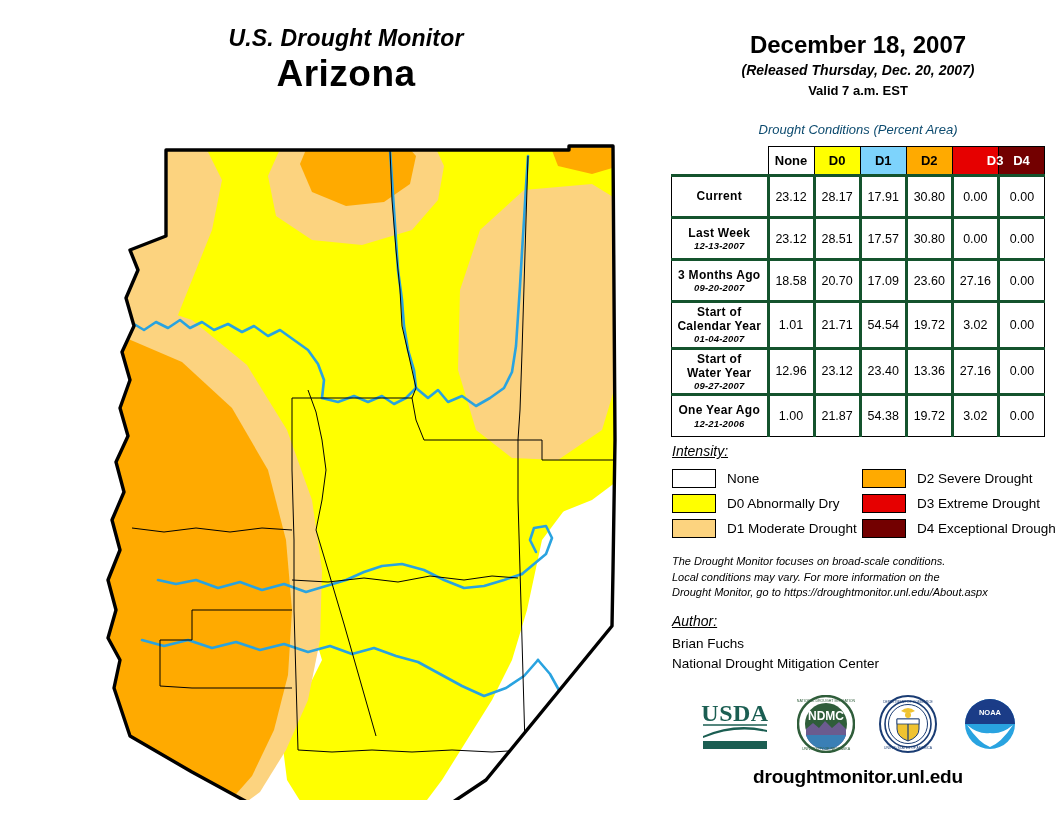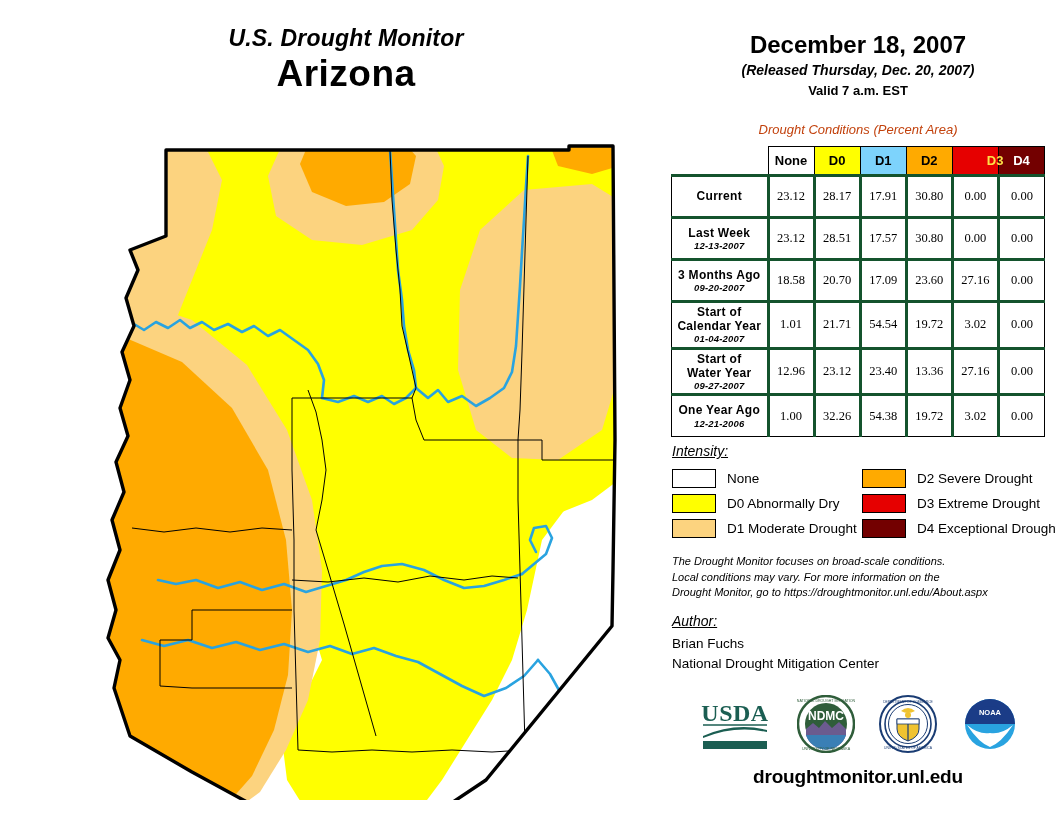--- a/index.html
+++ b/index.html
@@ -82,21 +82,21 @@
     line-height: 1.6;
   }
 
   #table-caption {
     position: absolute;
     left: 0; top: 122px;
     width: 396px;
     text-align: center;
     font-size: 13px;
     font-style: italic;
-    color: #c2410c;
+    color: #0c4a6e;
   }
 
   
   #cond-table {
     position: absolute;
     left: 11px; top: 146px;
     border-collapse: collapse;
     table-layout: fixed;
     width: 374px;
   }
@@ -115,21 +115,21 @@
   #cond-table thead th {
     height: 27px;
     font-size: 13px;
     font-weight: bold;
     border: 1.6px solid #000;
   }
   #cond-table thead th.c-none { background:#ffffff; color:#000; }
   #cond-table thead th.c-d0   { background:#ffff00; color:#000; }
   #cond-table thead th.c-d1   { background:#7dd3fc; color:#000; }
   #cond-table thead th.c-d2   { background:#ffaa00; color:#000; }
-  #cond-table thead th.c-d3   { background:#e60000; color:#fde047;padding-left:34px; }
+  #cond-table thead th.c-d3   { background:#e60000; color:#ffffff;padding-left:34px; }
   #cond-table thead th.c-d4   { background:#730000; color:#fff; }
 
   #cond-table tbody tr { height: 42px; }
   #cond-table tbody td.rowlabel {
     width: 96px;
     text-align: center;
     padding: 2px 3px;
     line-height: 1.18;
   }
   #cond-table tbody td.rowlabel .rl-name {
@@ -141,21 +141,20 @@
   #cond-table tbody td.rowlabel .rl-date {
     display: block;
     font-size: 9.5px;
     font-style: italic;
     font-weight: bold;
     letter-spacing: 0.2px;
   }
   #cond-table tbody td.val {
     font-size: 12.5px;
     background: #ffffff;
-    font-family: Liberation Serif, serif;
   }
   
   #cond-table { outline: none; }
   #cond-table tbody tr td:first-child { border-left: 1.6px solid #000; }
   #cond-table tbody tr td:last-child  { border-right: 1.6px solid #000; }
   #cond-table tbody tr:last-child td  { border-bottom: 1.6px solid #000; }
 
   
   #intensity-head {
     position: absolute;
@@ -458,21 +457,21 @@
         <td class="val">13.36</td>
         <td class="val">27.16</td>
         <td class="val">0.00</td>
       </tr>
       <tr>
         <td class="rowlabel">
           <span class="rl-name">One Year Ago</span>
           <span class="rl-date">12-21-2006</span>
         </td>
         <td class="val">1.00</td>
-        <td class="val">32.26</td>
+        <td class="val">21.87</td>
         <td class="val">54.38</td>
         <td class="val">19.72</td>
         <td class="val">3.02</td>
         <td class="val">0.00</td>
       </tr>
     </tbody>
   </table>
 
   <div id="intensity-head">Intensity:</div>
 

